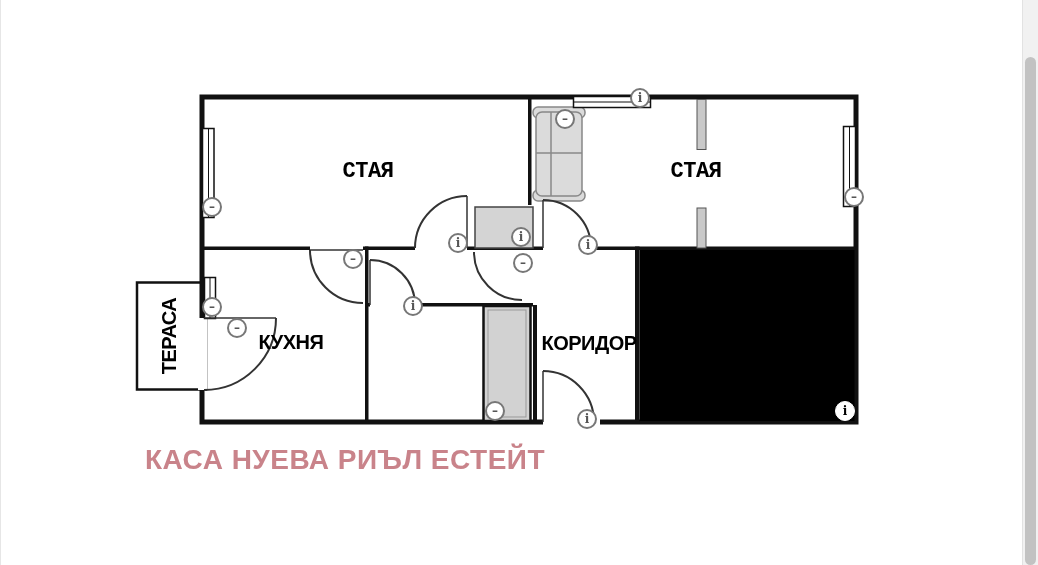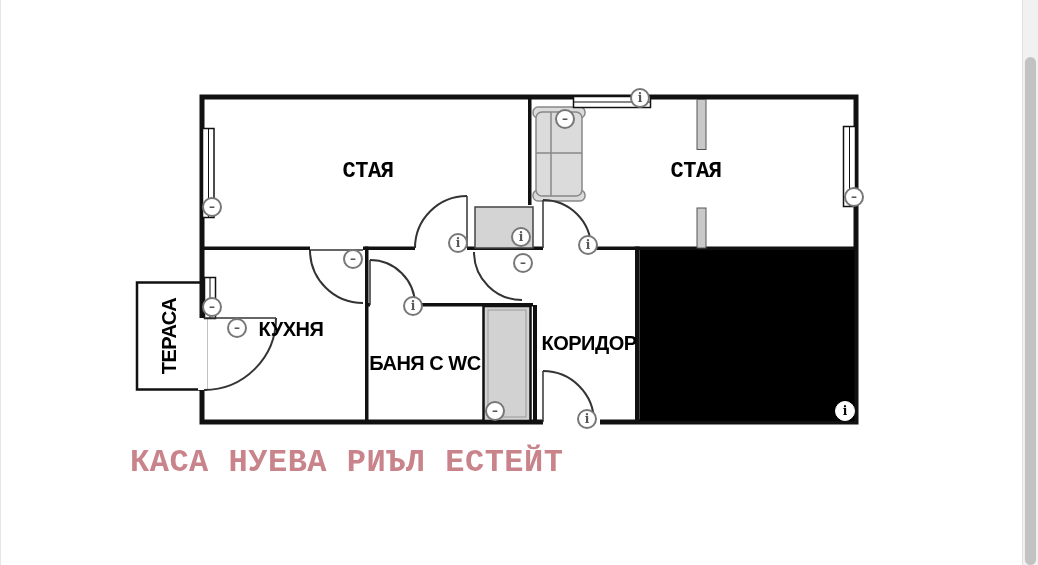--- a/index.html
+++ b/index.html
@@ -12,22 +12,22 @@
   }
   #plan-svg { position:absolute; left:0; top:0; z-index:1; }
   .room-label {
     position:absolute; z-index:2; transform:translate(-50%,-50%);
     font-weight:bold; color:#000; letter-spacing:-0.5px; white-space:nowrap;
   }
   .lbl-staya { font-size:22px;font-family:Liberation Mono, monospace; }
   .lbl-mid   { font-size:20px; }
   .lbl-terrace { font-size:20px; transform:translate(-50%,-50%) rotate(-90deg); }
   #brand-text {
-    position:absolute; left:130px; top:444px; z-index:2;
-    font-size:32px; font-weight:bold; letter-spacing:0.5px; white-space:nowrap;font-family:Liberation Mono, monospace;
+    position:absolute; left:145px; top:444px; z-index:2;
+    font-size:28px; font-weight:bold; letter-spacing:0.5px; white-space:nowrap;
   }
   #markers { position:absolute; left:0; top:0; width:100%; height:100%; z-index:3; pointer-events:none; }
   .marker {
     position:absolute; width:20px; height:20px; box-sizing:border-box;
     border-radius:50%; background:#fff; border:2px solid #777;
     display:flex; align-items:center; justify-content:center;
     transform:translate(-50%,-50%);
     font-family:"DejaVu Serif", serif; font-weight:bold; font-size:12px;
     line-height:1; color:#555; pointer-events:auto; cursor:pointer;
   }
@@ -128,22 +128,21 @@
       </g>
       <g>
         <path d="M 543 371 A 51 51 0 0 1 594 422"></path>
         <line x1="543" y1="371" x2="543" y2="422" stroke-width="1.5"></line>
       </g>
     </g>
   </svg>
 
   <div class="room-label lbl-staya" style="left:368px; top:171px;">СТАЯ</div>
   <div class="room-label lbl-staya" style="left:696px; top:171px;">СТАЯ</div>
-  <div class="room-label lbl-mid" style="left:291px; top:329px;">КУХНЯ</div>
-  <div class="room-label lbl-mid" style="left:425px; top:363px;">БАНЯ С WC</div>
+  <div class="room-label lbl-mid" style="left:291px; top:342px;">КУХНЯ</div>
   <div class="room-label lbl-mid" style="left:589px; top:343px;text-align:center;">КОРИДОР</div>
   <div class="room-label lbl-terrace" style="left:169px; top:336px;">ТЕРАСА</div>
 
   <div id="markers">
       <div class="marker" style="left: 212px; top: 207px;">–</div>
       <div class="marker" style="left: 212px; top: 307px;">–</div>
       <div class="marker" style="left: 237px; top: 328px;">–</div>
       <div class="marker" style="left: 353px; top: 259px;">–</div>
       <div class="marker" style="left: 458px; top: 243px;">i</div>
       <div class="marker" style="left: 521px; top: 237px;">i</div>

